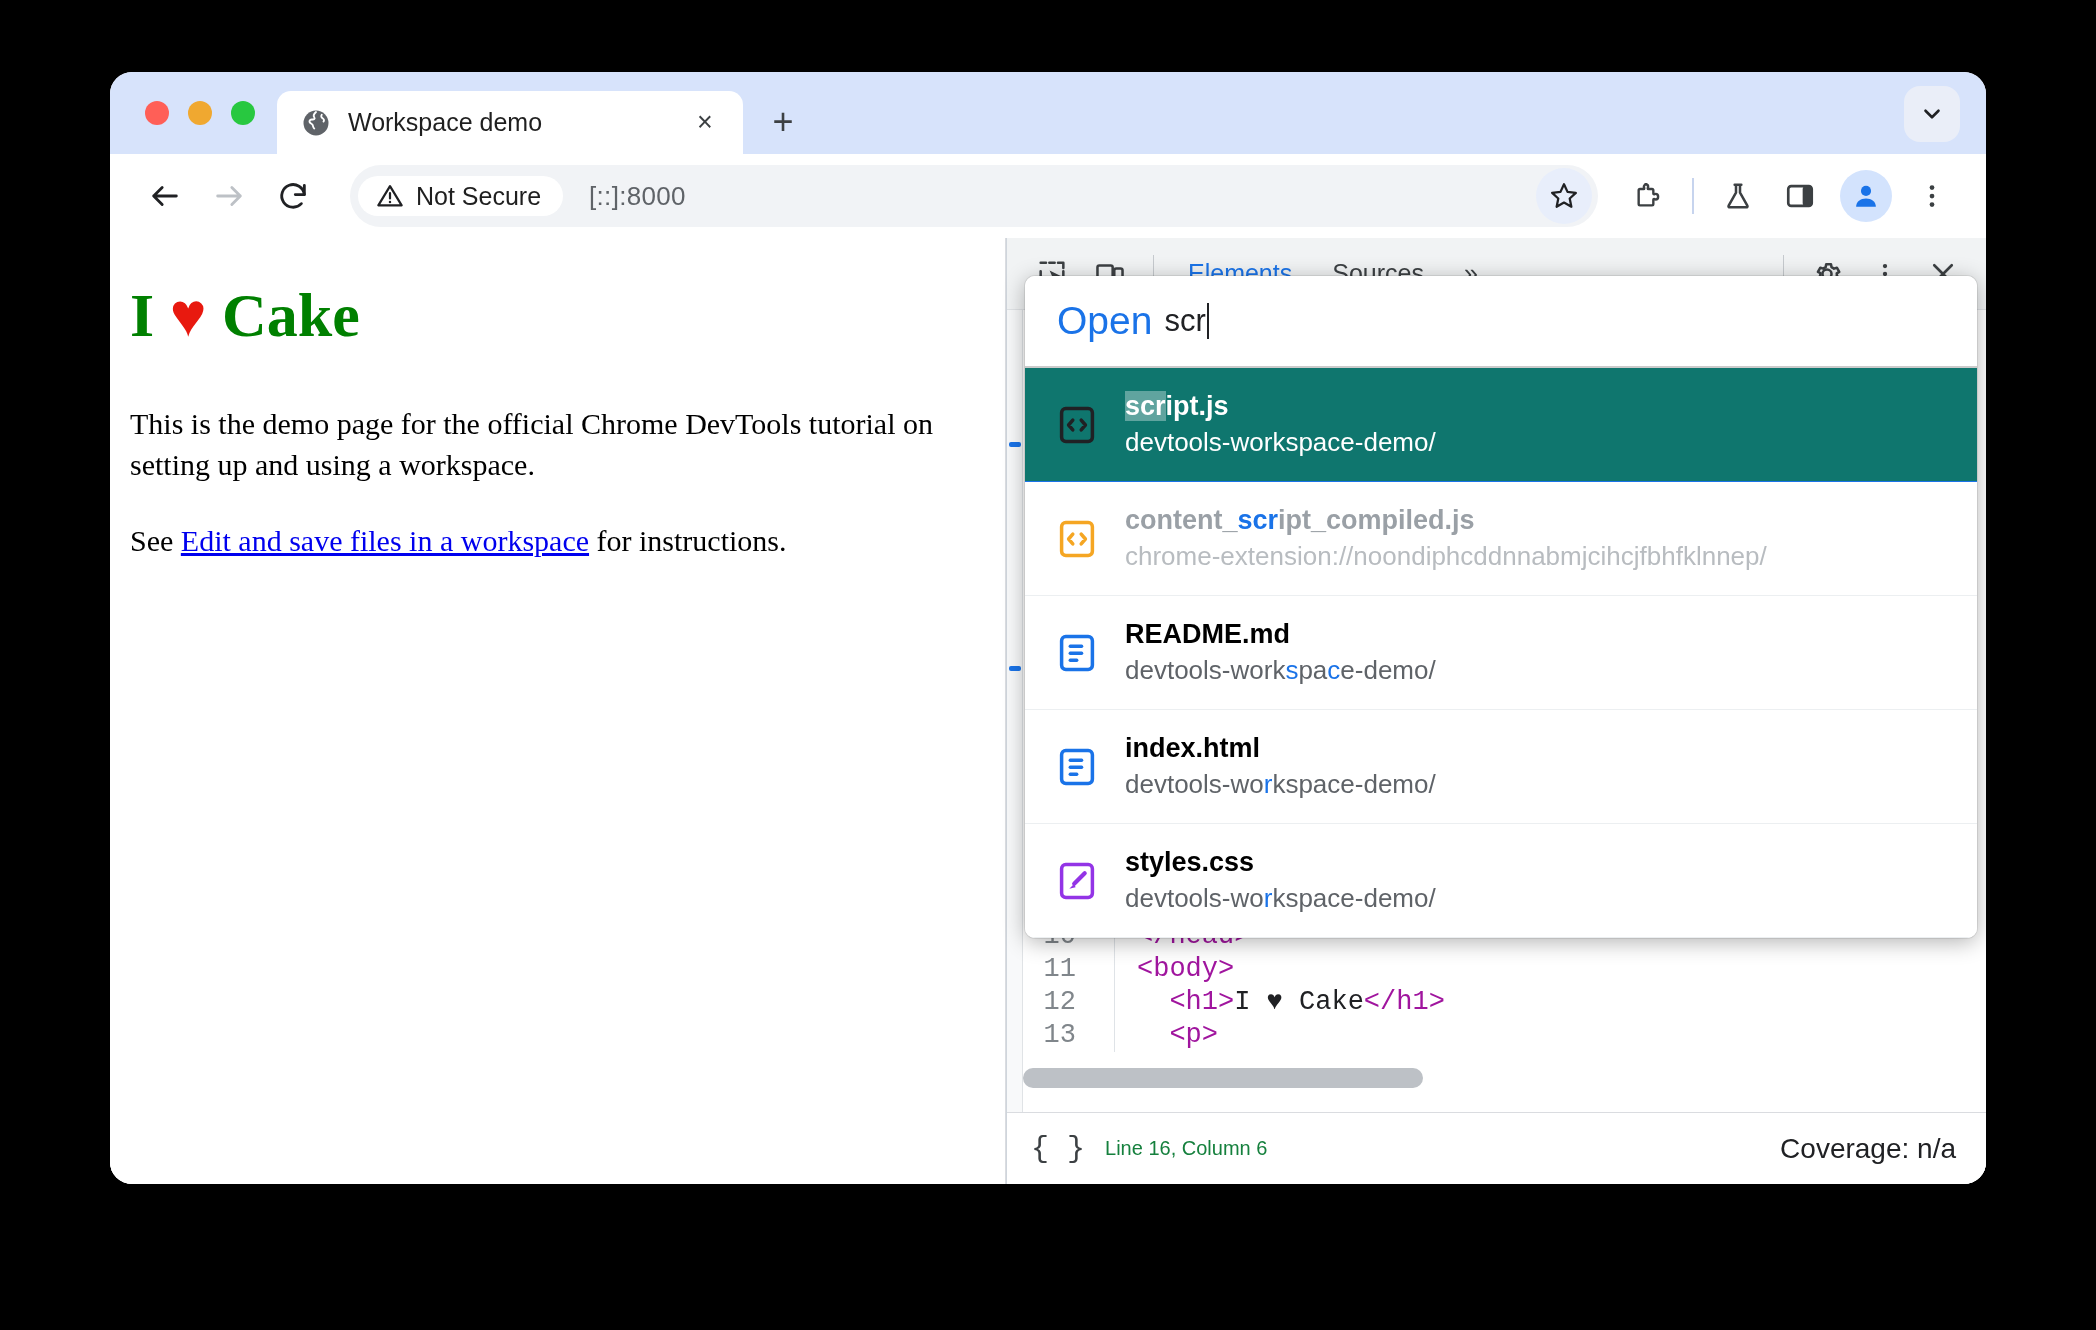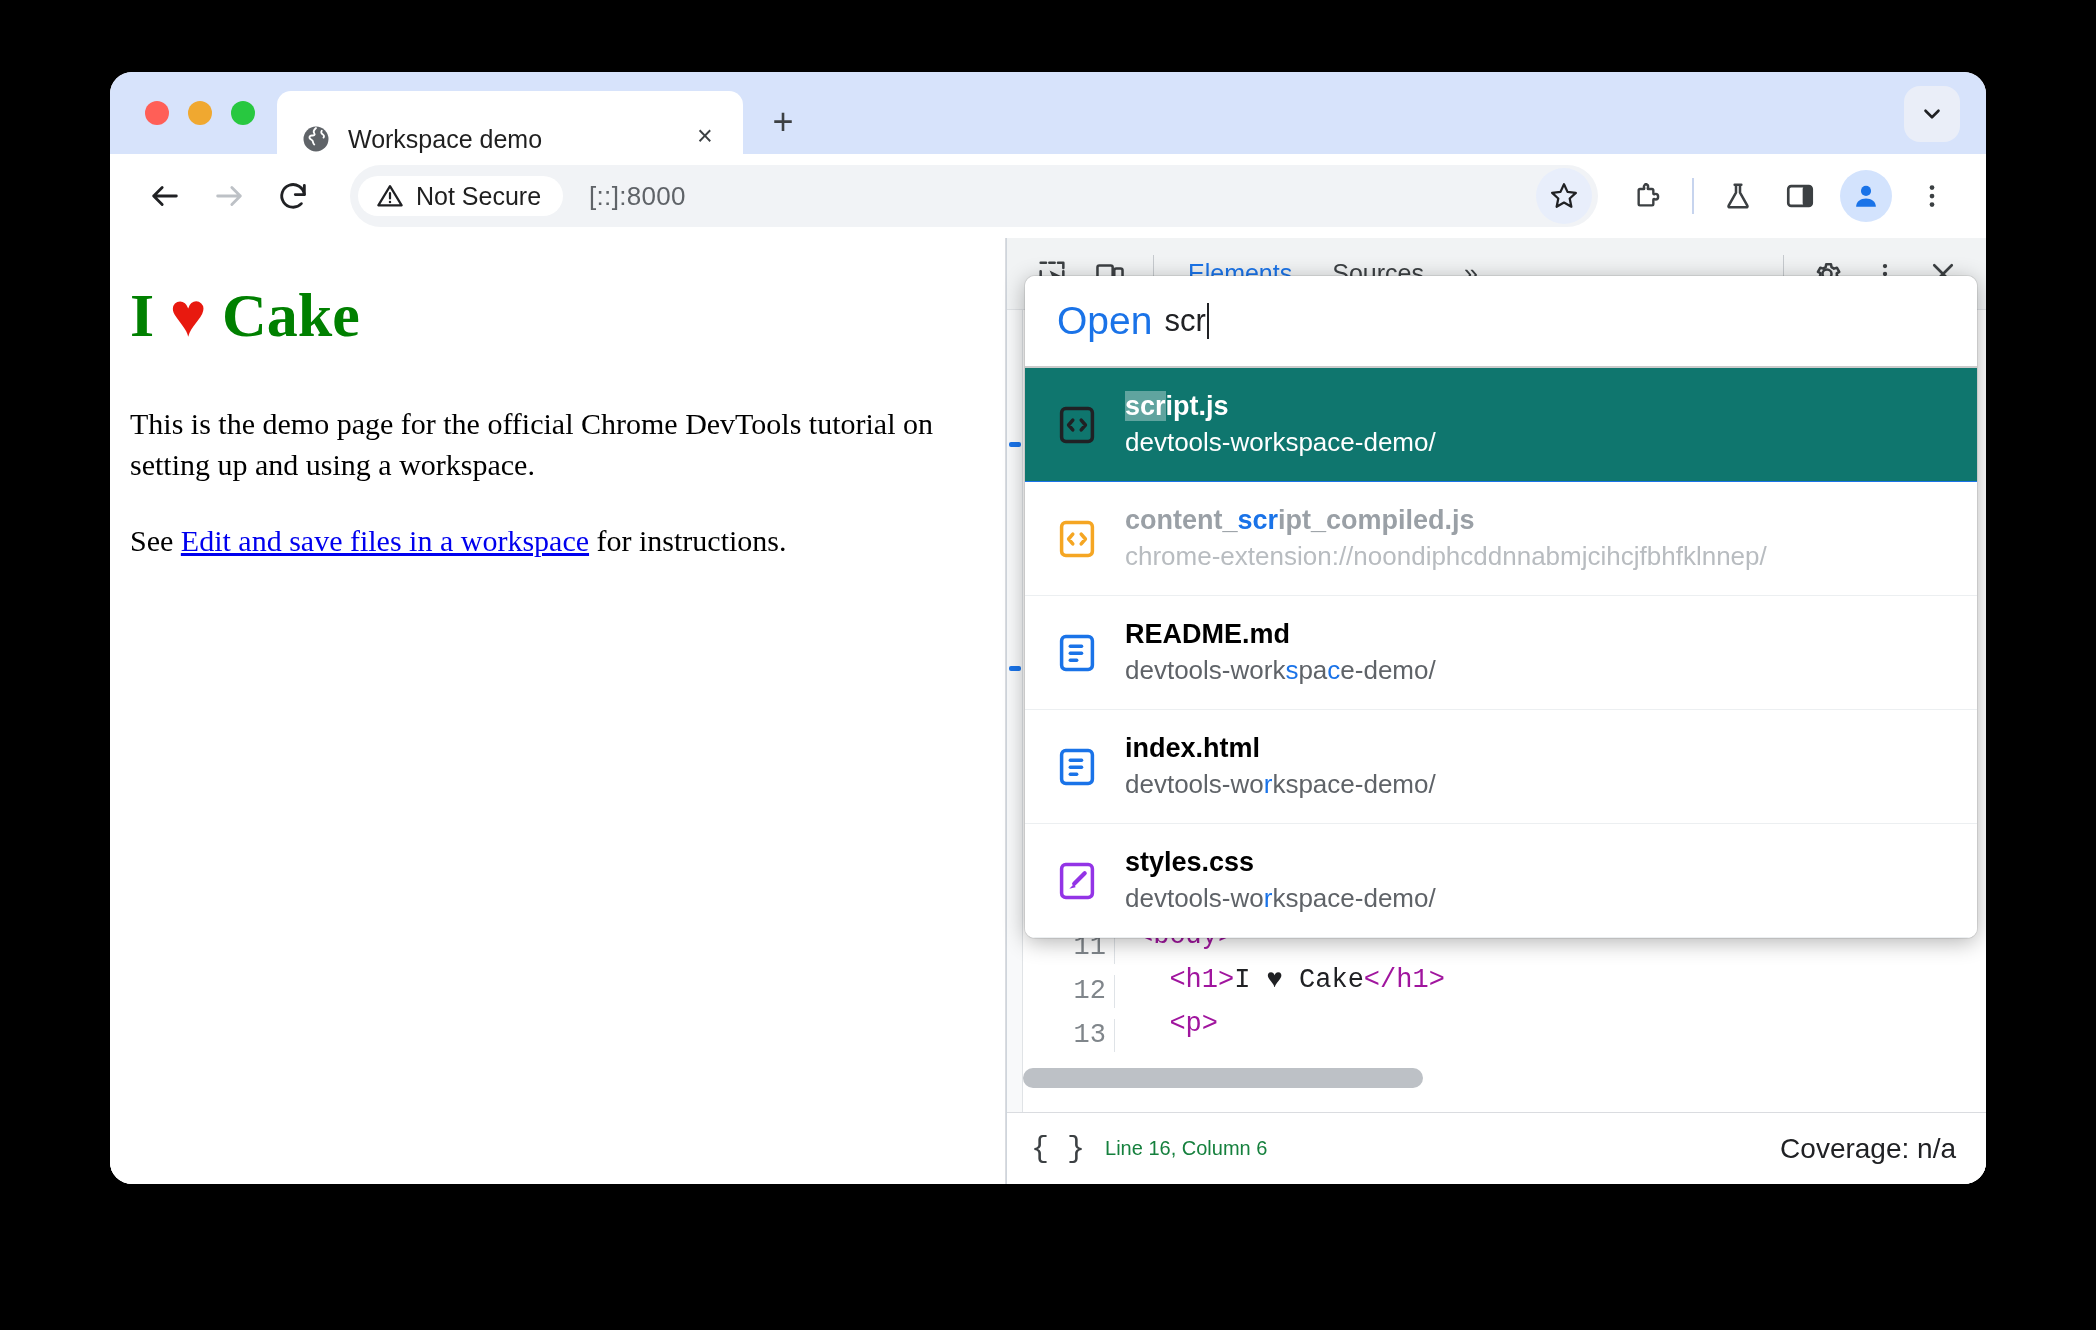--- a/index.html
+++ b/index.html
@@ -45,21 +45,21 @@
   .tl.yellow { background: #f0a830; }
   .tl.green { background: #28c840; }
 
   #active-tab {
     position: relative;
     height: 63px;
     min-width: 466px;
     background: #ffffff;
     border-radius: 14px 14px 0 0;
     display: flex;
-    align-items: flex-end;
+    align-items: center;
     padding: 0 20px 0 24px;
     gap: 17px;
   }
   #favicon {
     width: 30px; height: 30px; flex: 0 0 30px;
     display: flex; align-items: center; justify-content: center;
   }
   #tab-title {
     font-size: 25px;
     color: #1f1f1f;
@@ -238,25 +238,24 @@
     left: 16px; right: 0;
     bottom: 60px;
     font-family: "Liberation Mono", monospace;
     font-size: 27px;
     line-height: 33px;
   }
   .code-row { display: flex; }
   .ln {
     width: 92px;
     text-align: right;
-    padding-right: 8px;
+    padding-right: 38px;
     color: #80868b;
     border-right: 1px solid #dfe3e7;
     flex: 0 0 92px;
-    margin-top: 11px;
   }
   .code-txt { padding-left: 22px; color: #202124; white-space: pre; }
   .tag { color: #a0159e; }
   #h-scroll-track {
     position: absolute;
     left: 16px; right: 8px; bottom: 24px;
     height: 20px;
   }
   #h-scroll-thumb {
     height: 20px; width: 400px;

